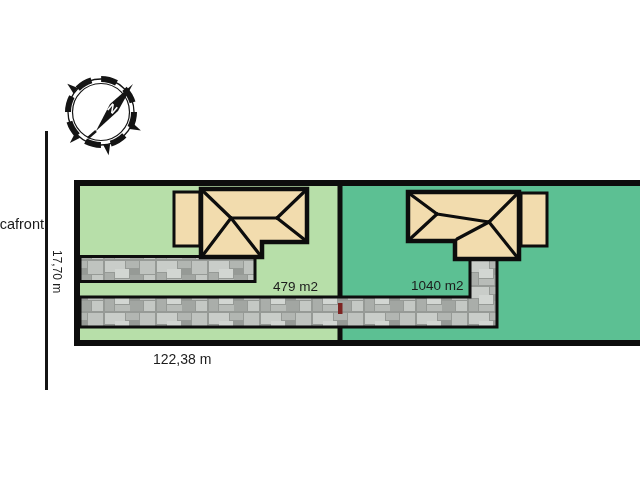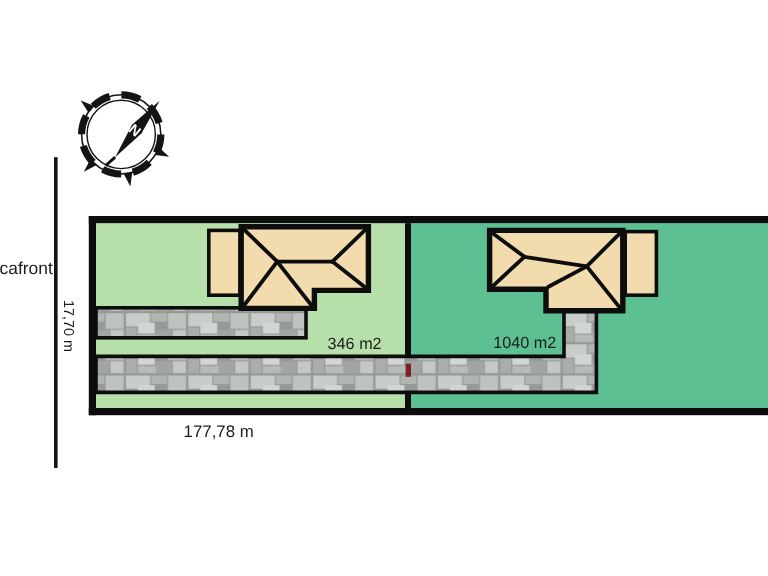--- a/index.html
+++ b/index.html
@@ -122,16 +122,16 @@
       <g>
         <path d="M 96,131 L 88,138" fill="none" stroke="#141414" stroke-width="2.5"></path>
         <polygon points="133,84 118,111 96,131 110,104" fill="#141414"></polygon>
         <text x="113" y="109" fill="#ffffff" font-size="12" font-weight="bold" font-family="Liberation Sans, sans-serif" text-anchor="middle" dominant-baseline="central" transform="rotate(40,113,108)">N</text>
       </g>
     </g>
   </svg>
 
   <div class="lbl lbl-street">tcafront</div>
   <div class="lbl lbl-frontage">17,70 m</div>
-  <div class="lbl lbl-area-left">346 m2</div>
+  <div class="lbl lbl-area-left">479 m2</div>
   <div class="lbl lbl-area-right">1040 m2</div>
-  <div class="lbl lbl-width">177,78 m</div>
+  <div class="lbl lbl-width">122,38 m</div>
 </div>
 
 </body></html>

